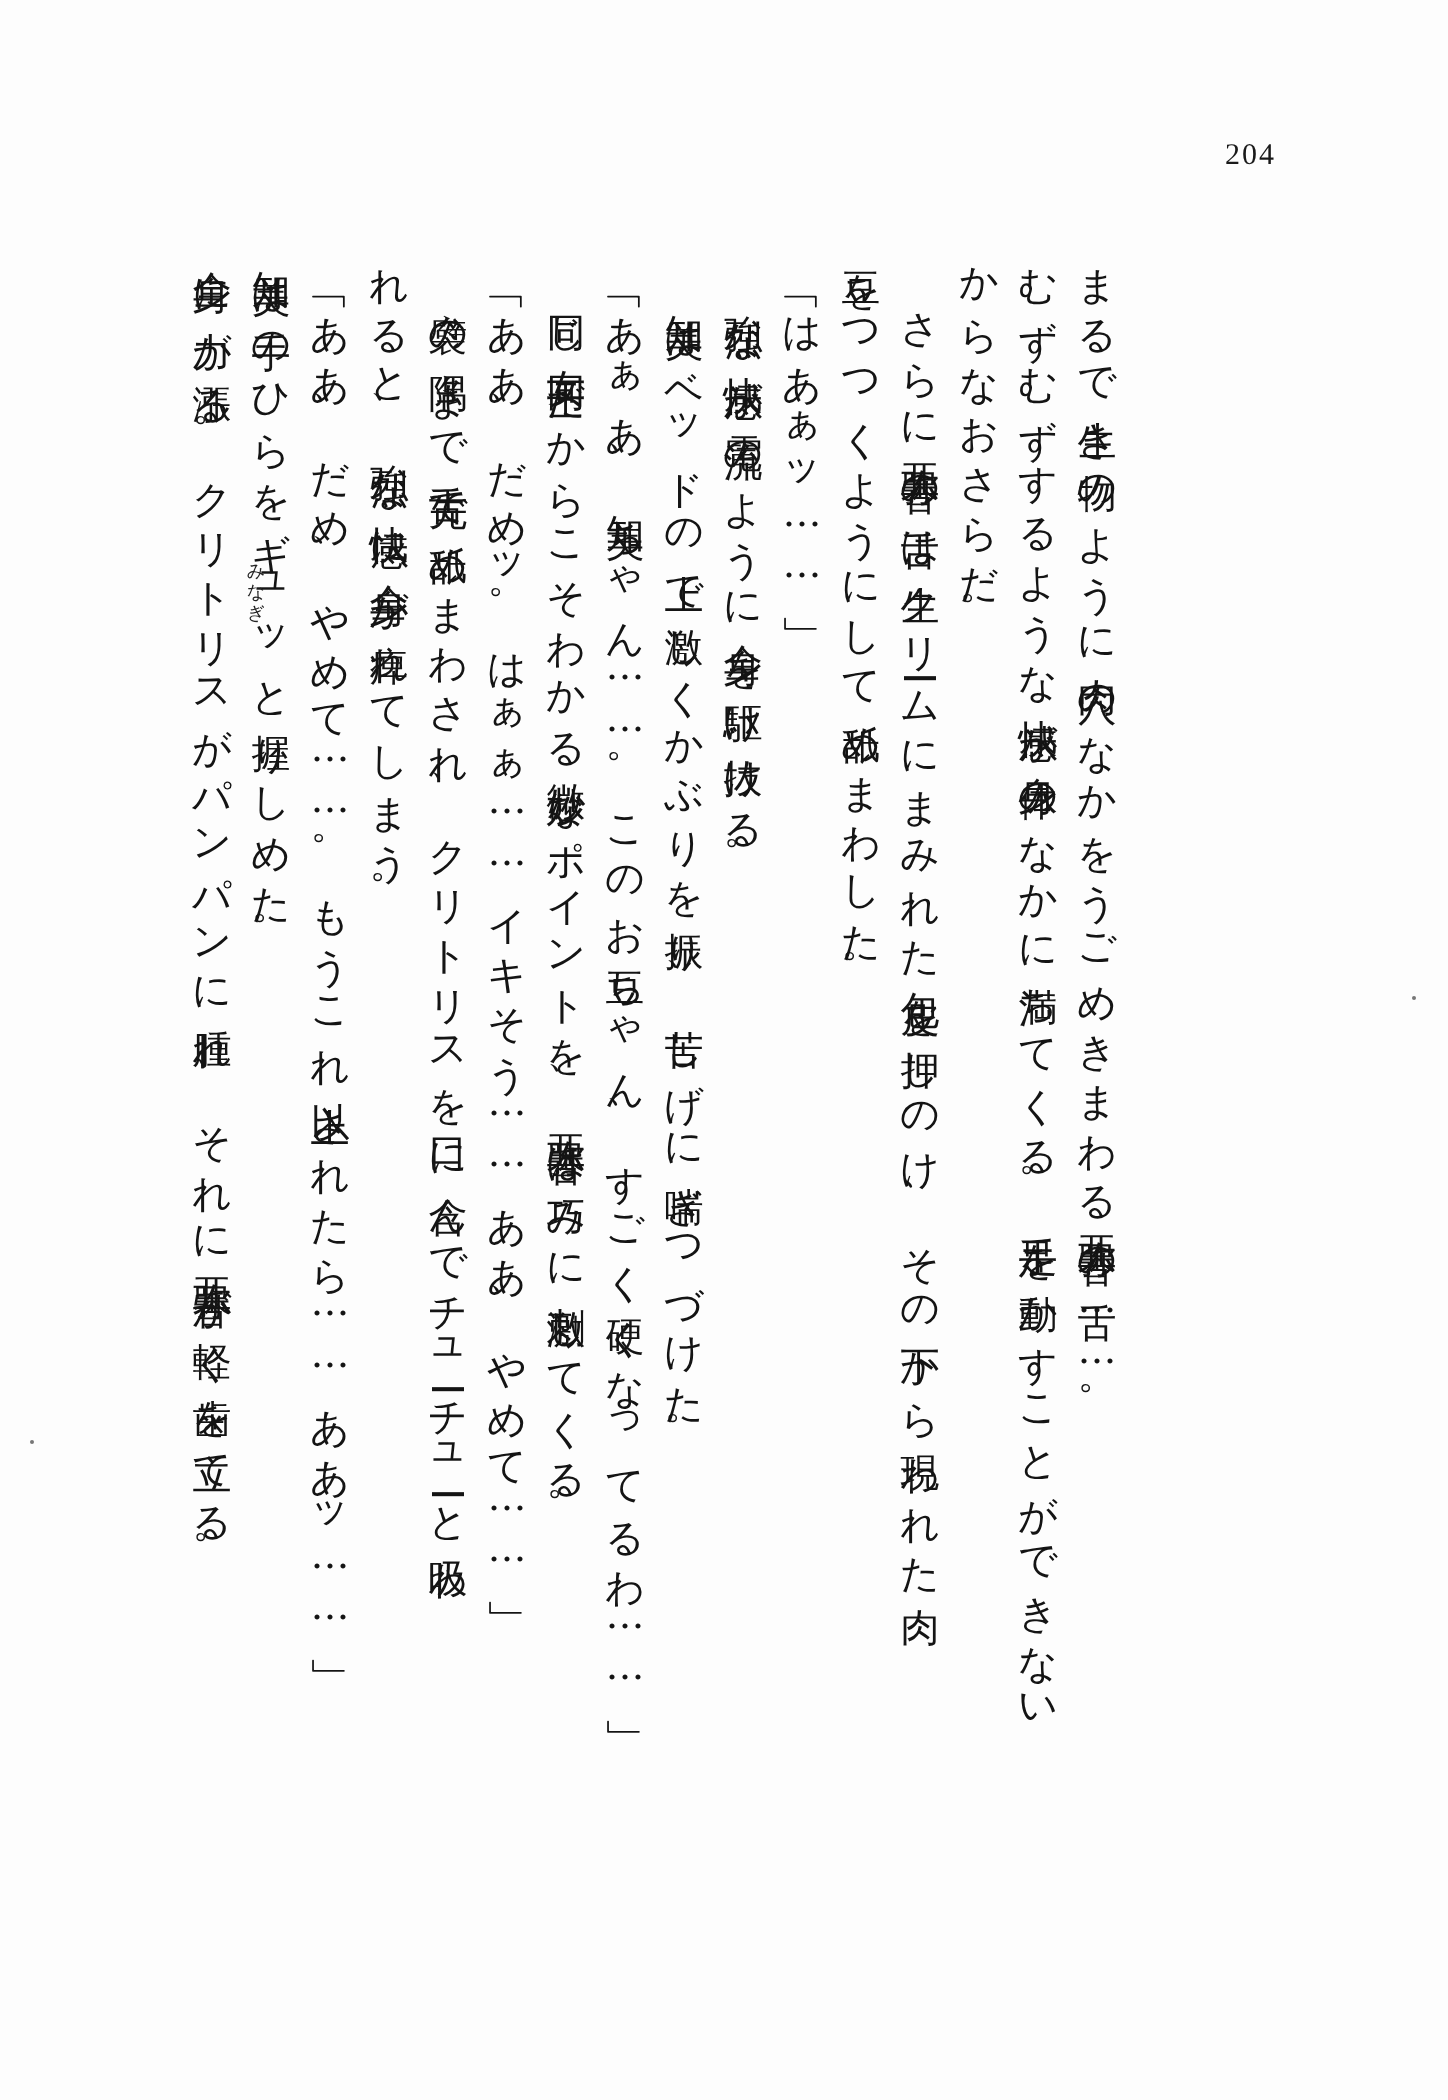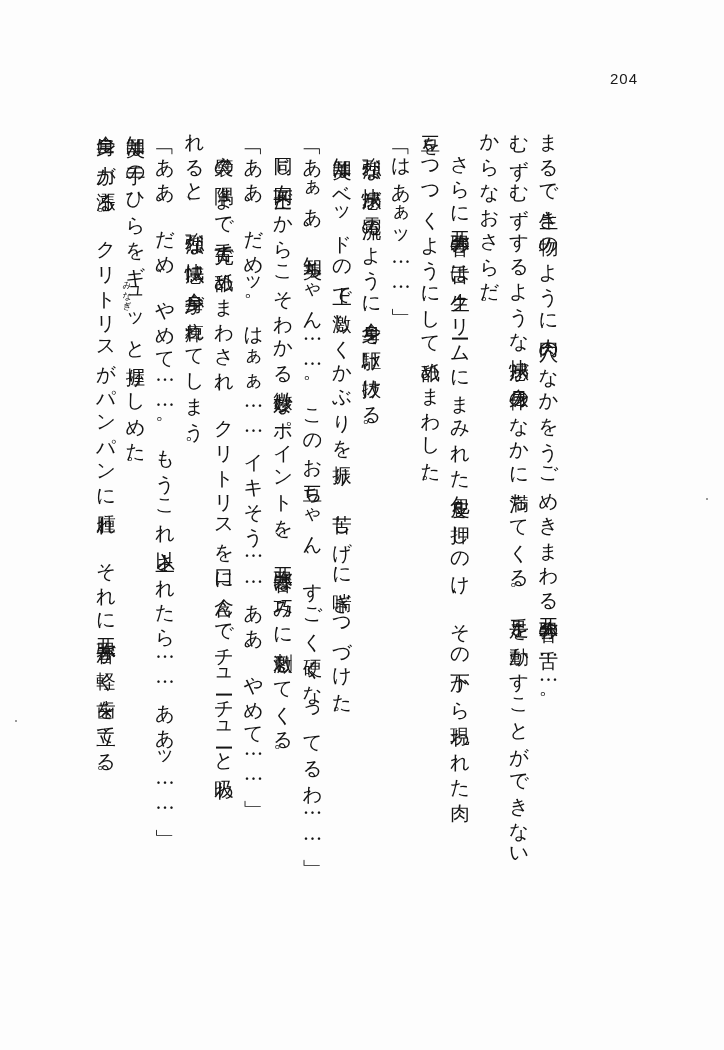--- a/index.html
+++ b/index.html
@@ -17,21 +17,21 @@
     color: #111111;
   }
   
   .page-number {
     position: absolute;
     top: 70px;
     right: 86px;
     font-size: 15px;
     letter-spacing: 1px;
     color: #1a1a1a;
-    font-family: Liberation Sans, sans-serif;
+    font-family: Liberation Serif, serif;
   }
   
   .body-text {
     position: absolute;
     top: 120px;
     right: 78px;
     height: 810px;
     width: 560px;
     display: flex;
     flex-direction: row;

